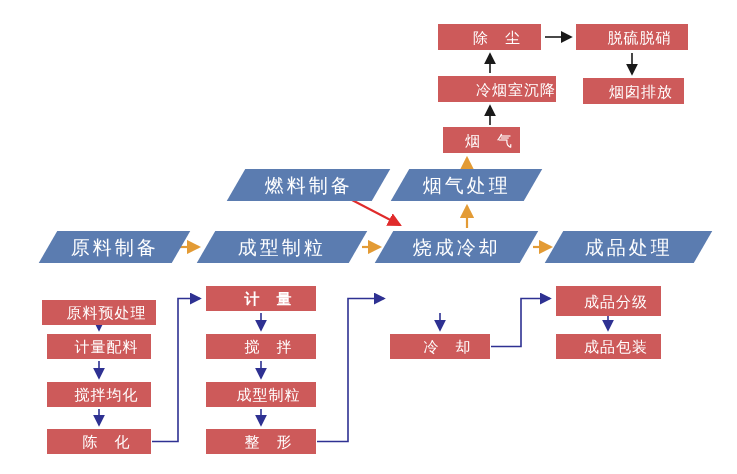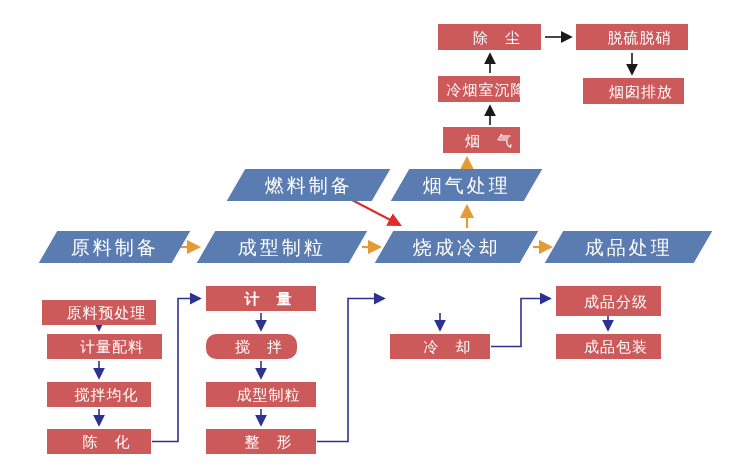--- a/index.html
+++ b/index.html
@@ -107,21 +107,21 @@
 
     <line class="ln" x1="608" y1="313" x2="608" y2="330" marker-end="url(#ah-navy)"></line>
   </svg>
 
   <div class="pbox" style="left:438px; top:24px;  width:103px;">
       <span>除　尘</span>
     </div>
   <div class="pbox" style="left:576px; top:24px;  width:112px;text-align:center;">
       <span>脱硫脱硝</span>
     </div>
-  <div class="pbox" style="left:438px; top:76px;  width:82px;">
+  <div class="pbox" style="left:438px; top:76px;  width:118px;justify-content:flex-end;">
       <span>冷烟室沉降</span>
     </div>
   <div class="pbox" style="left:583px; top:78px;  width:101px;">
       <span>烟囱排放</span>
     </div>
   <div class="pbox" style="left:443px; top:127px; width:77px;">
       <span>烟　气</span>
     </div>
 
   <div class="stage" style="left:236px; top:169px; width:145px;">
@@ -140,34 +140,34 @@
   <div class="stage" style="left:384px; top:231px; width:145px;">
     <span>烧成冷却</span>
   </div>
   <div class="stage" style="left:554px; top:231px; width:149px;">
     <span>成品处理</span>
   </div>
 
   <div class="pbox" style="left:42px; top:300px; width:114px; height:25px;">
       <span>原料预处理</span>
     </div>
-  <div class="pbox" style="left:47px; top:334px; width:115px; height:25px;text-align:right;">
+  <div class="pbox" style="left:47px; top:334px; width:104px; height:25px;text-align:right;">
       <span>计量配料</span>
     </div>
   <div class="pbox" style="left:47px; top:382px; width:104px; height:25px;">
       <span>搅拌均化</span>
     </div>
   <div class="pbox" style="left:47px; top:429px; width:104px; height:25px;">
       <span>陈　化</span>
     </div>
 
   <div class="pbox" style="left:206px; top:286px; width:110px; height:25px;font-weight:bold;">
       <span>计　量</span>
     </div>
-  <div class="pbox" style="left:206px; top:334px; width:91px; height:25px;border-radius:10px;">
+  <div class="pbox" style="left:206px; top:334px; width:110px; height:25px;">
       <span>搅　拌</span>
     </div>
   <div class="pbox" style="left:206px; top:382px; width:110px; height:25px;">
       <span>成型制粒</span>
     </div>
   <div class="pbox" style="left:206px; top:429px; width:110px; height:25px;">
       <span>整　形</span>
     </div>
 
   <div class="pbox" style="left:390px; top:334px; width:100px; height:25px;">

